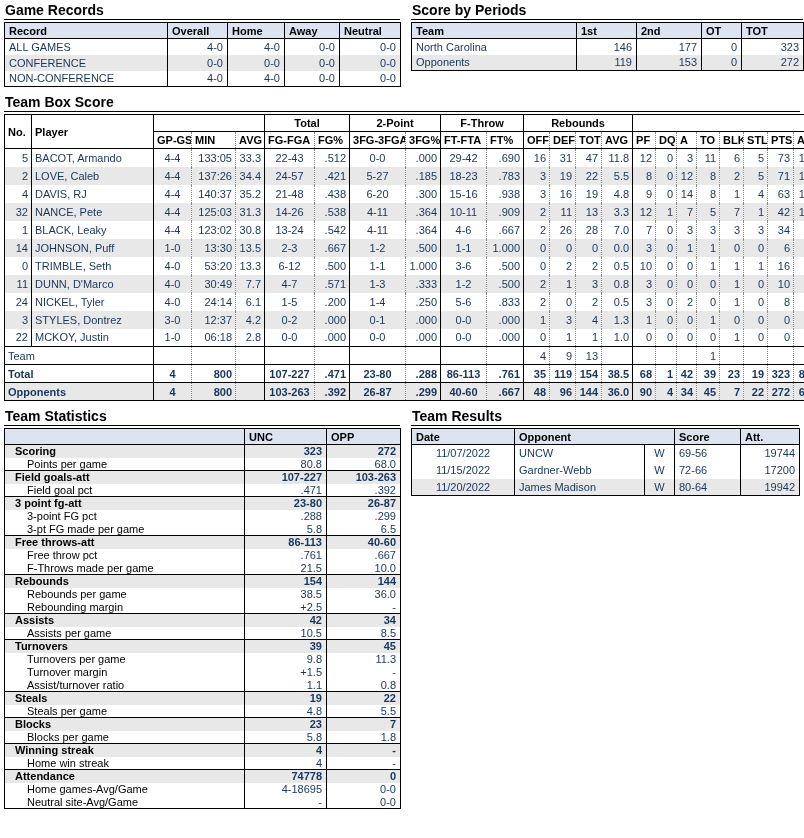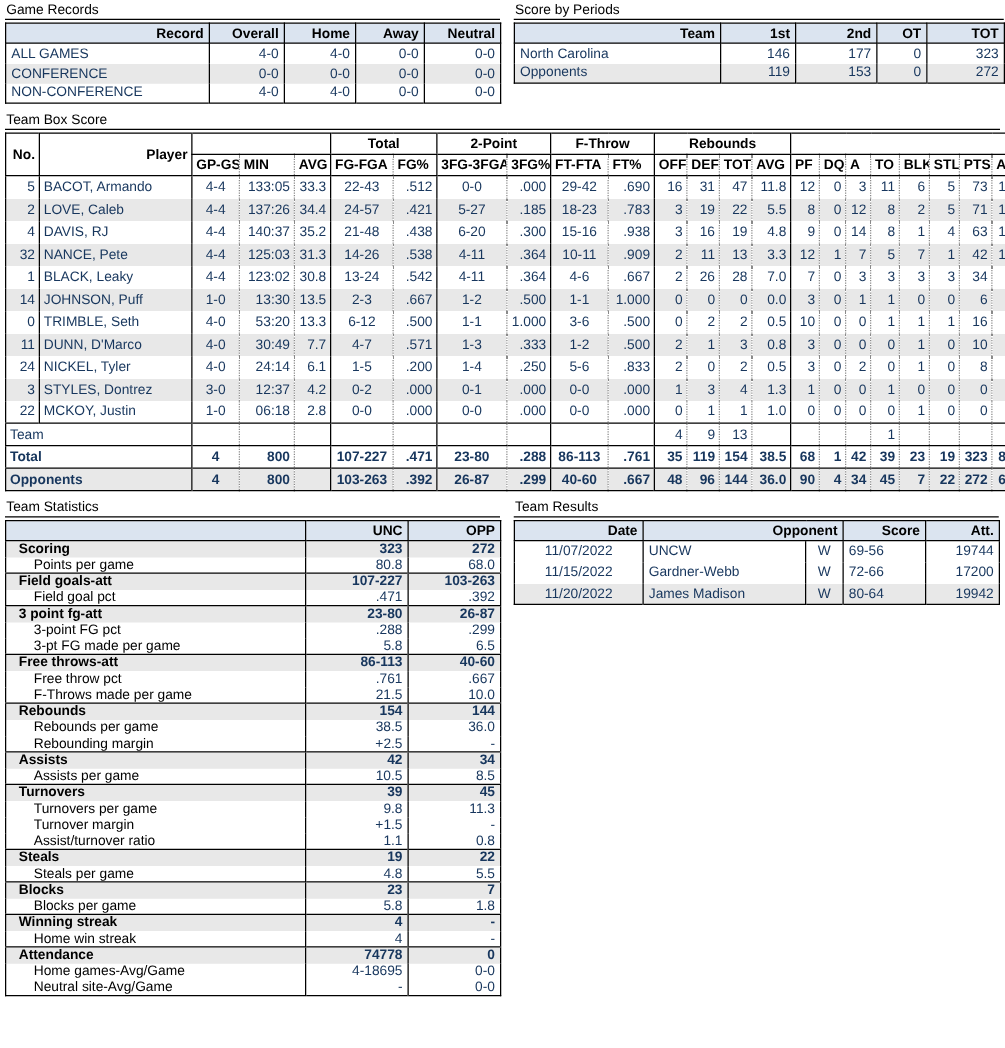--- a/index.html
+++ b/index.html
@@ -13,32 +13,32 @@
   html,body{margin:0;padding:0;background:#fff;}
   body{
     width:804px;height:838px;
     padding:2px 4px;
     font-family:"Liberation Sans",sans-serif;
     font-size:11px;color:#000;
   }
   .cols{display:flex;gap:10px;align-items:flex-start;}
   section{margin-bottom:7px;}
   .sec-title{
-    font-size:11px;font-weight:normal;
+    font-size:14px;font-weight:bold;
     margin:0 0 2px 0;padding:0 0 1px 1px;
     border-bottom:1px solid var(--bord);
   }
   table{border-collapse:collapse;table-layout:fixed;}
   .tbl{border:1px solid var(--bord);}
   .tbl th{
     background:var(--hdr);
     font-weight:bold;
     border:1px solid var(--bord);
     padding:1px 4px;
-    text-align:right;
+    text-align:left;
     height:16px;
     white-space:nowrap;overflow:hidden;
   }
   .tbl td{
     padding:1px 4px;height:16px;
     white-space:nowrap;overflow:hidden;
   }
   .tbl tbody td + td{border-left:1px solid var(--bord);}
   tr.stripe td{background:var(--stripe);}
   tr.bold td{font-weight:bold;}

